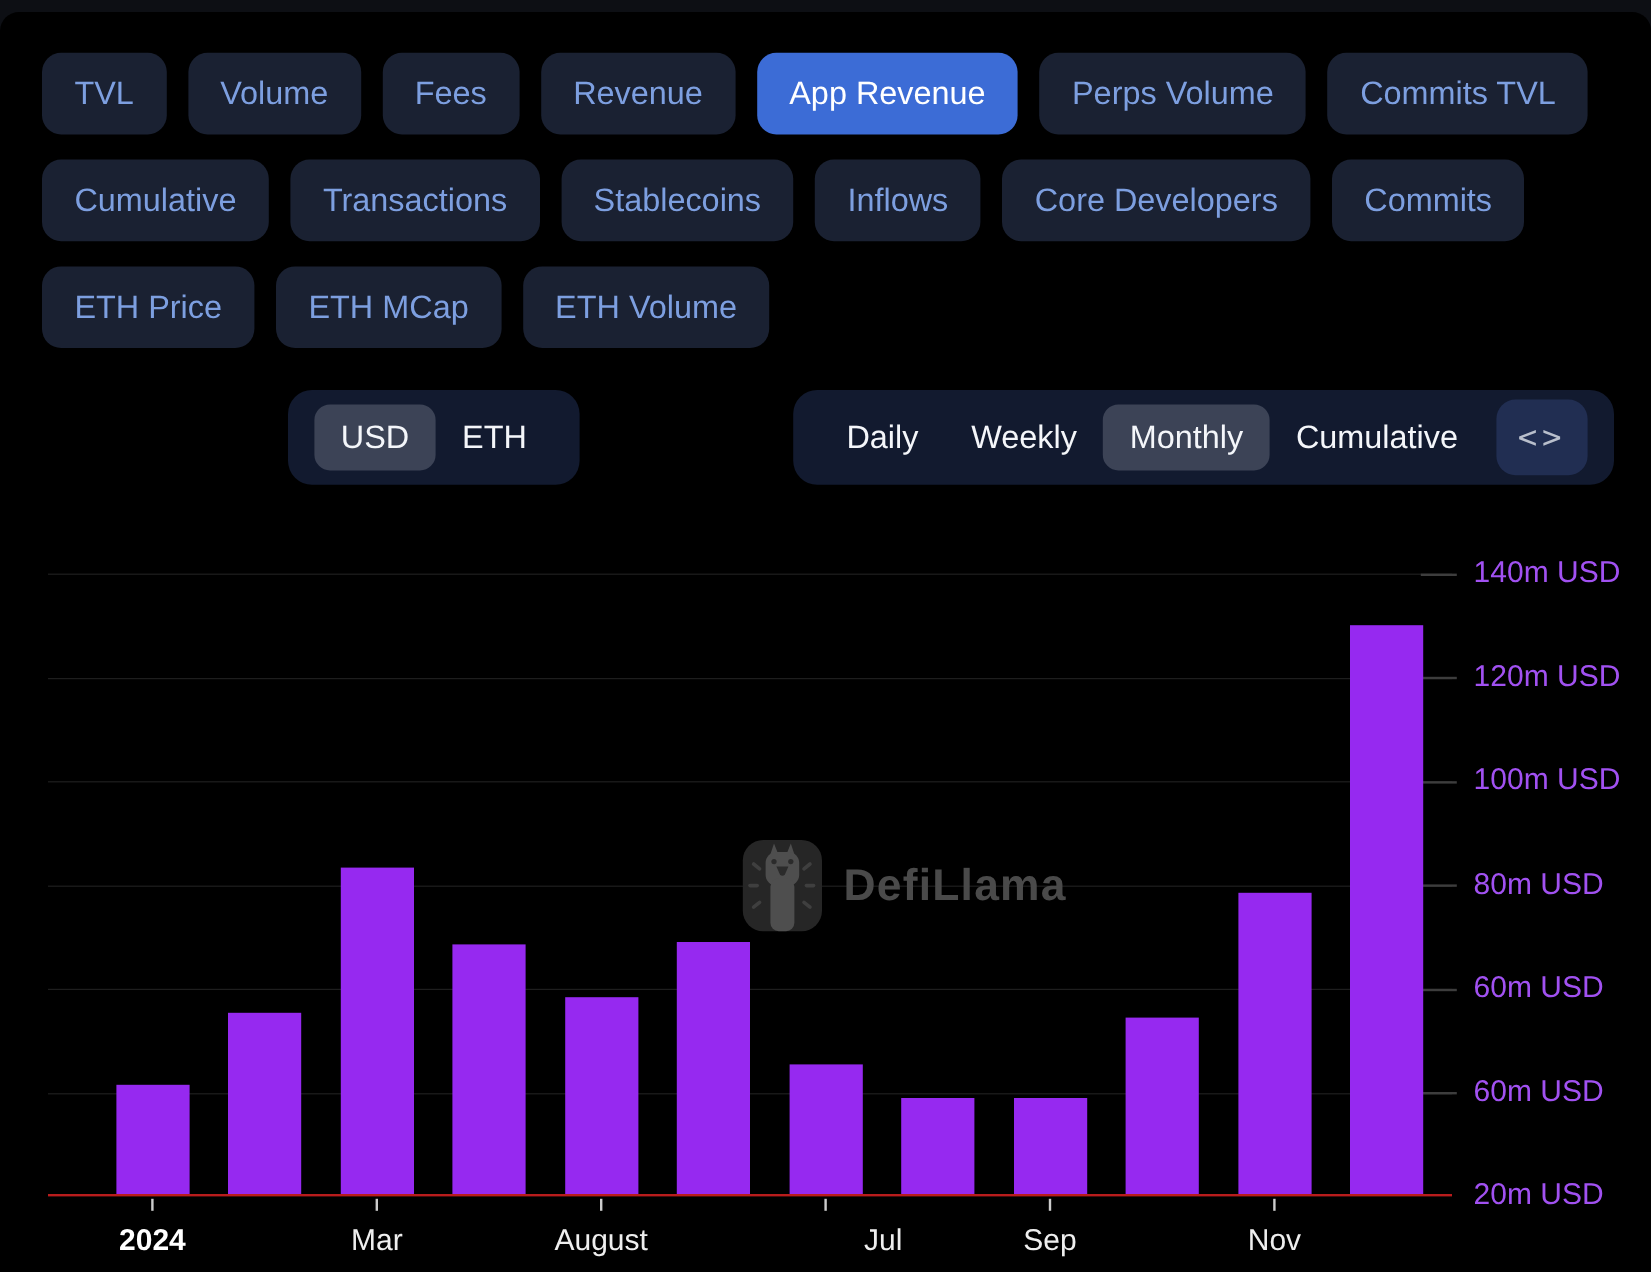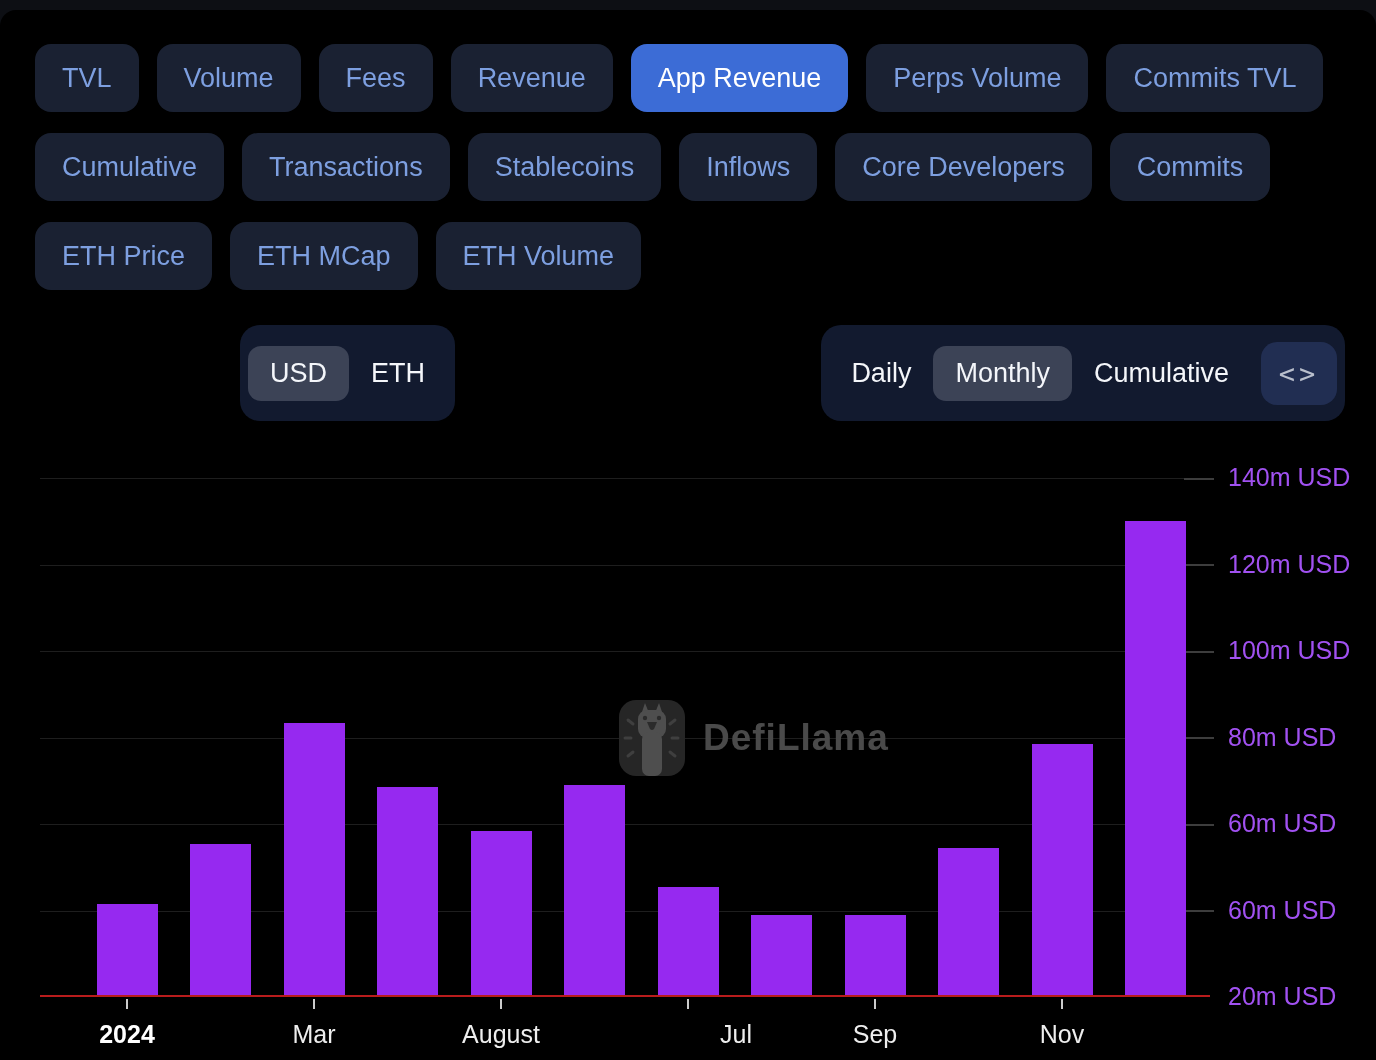--- a/index.html
+++ b/index.html
@@ -24,21 +24,21 @@
     height:68px; padding:12px 27px;
     border-radius:16px; border:none;
     background:#1a2132; color:#7d9fe0;
     font-size:27px; font-family:inherit;
     cursor:pointer; white-space:nowrap;
   }
   .tab.selected { background:#3c6cd6; color:#ffffff; }
   
   .toggle-row { display:flex; align-items:flex-start; margin:35px 31px 0 35px; }
   .seg {
-    height:96px; padding:0 8px;
+    height:79px; padding:0 22px;
     background:#121a2f; border-radius:20px;
     display:flex; align-items:center;
   }
   .currency-seg { margin-left:205px; }
   .interval-seg { margin-left:auto; }
   .seg-opt {
     height:55px; padding:0 22px;
     background:transparent; border:none; border-radius:13px;
     color:#f4f6fa; font-size:27px; font-family:inherit;
     cursor:pointer; white-space:nowrap;
@@ -111,20 +111,21 @@
       <button class="tab">ETH Volume</button>
     </div>
 
   <div class="toggle-row">
     <div class="seg currency-seg">
         <button class="seg-opt selected">USD</button>
         <button class="seg-opt">ETH</button>
       </div>
     <div class="seg interval-seg">
         <button class="seg-opt">Daily</button>
+        <button class="seg-opt">Weekly</button>
         <button class="seg-opt selected">Monthly</button>
         <button class="seg-opt">Cumulative</button>
         <button class="embed-btn">&lt;&gt;</button>
       </div>
   </div>
 
   <div class="plot">
       <div class="gridline" style="top: 38px;"></div>
       <div class="ytickmark" style="top: 37.5px;"></div>
       <div class="ylabel" style="top: 38px;">140m USD</div>

